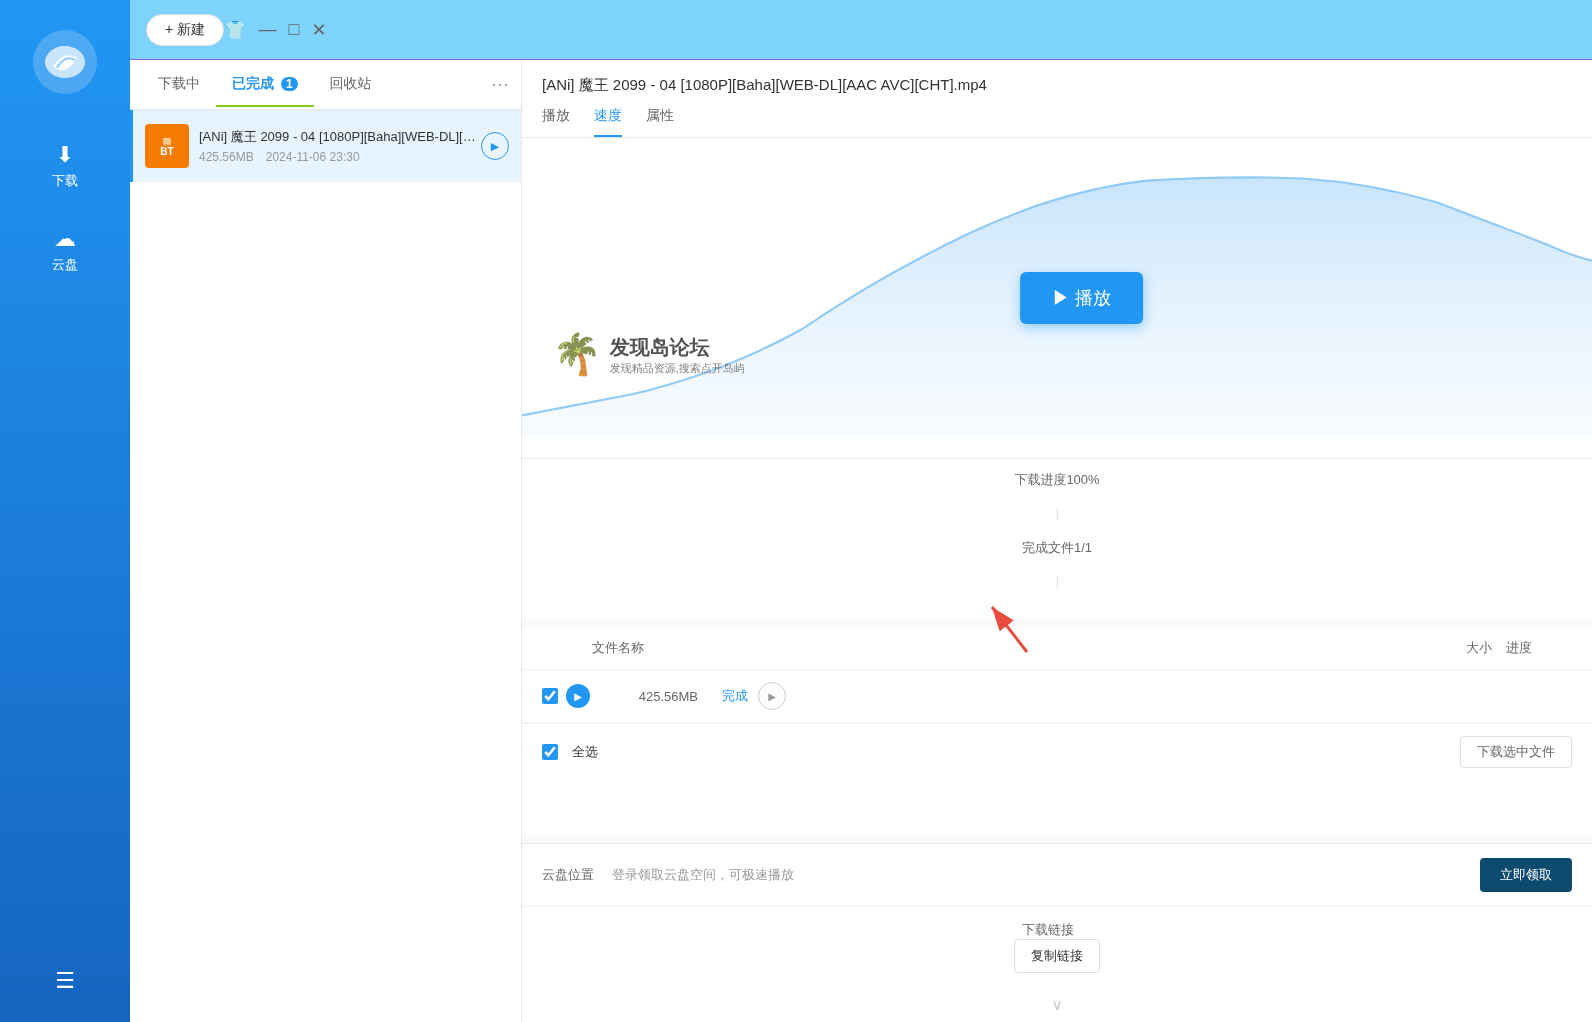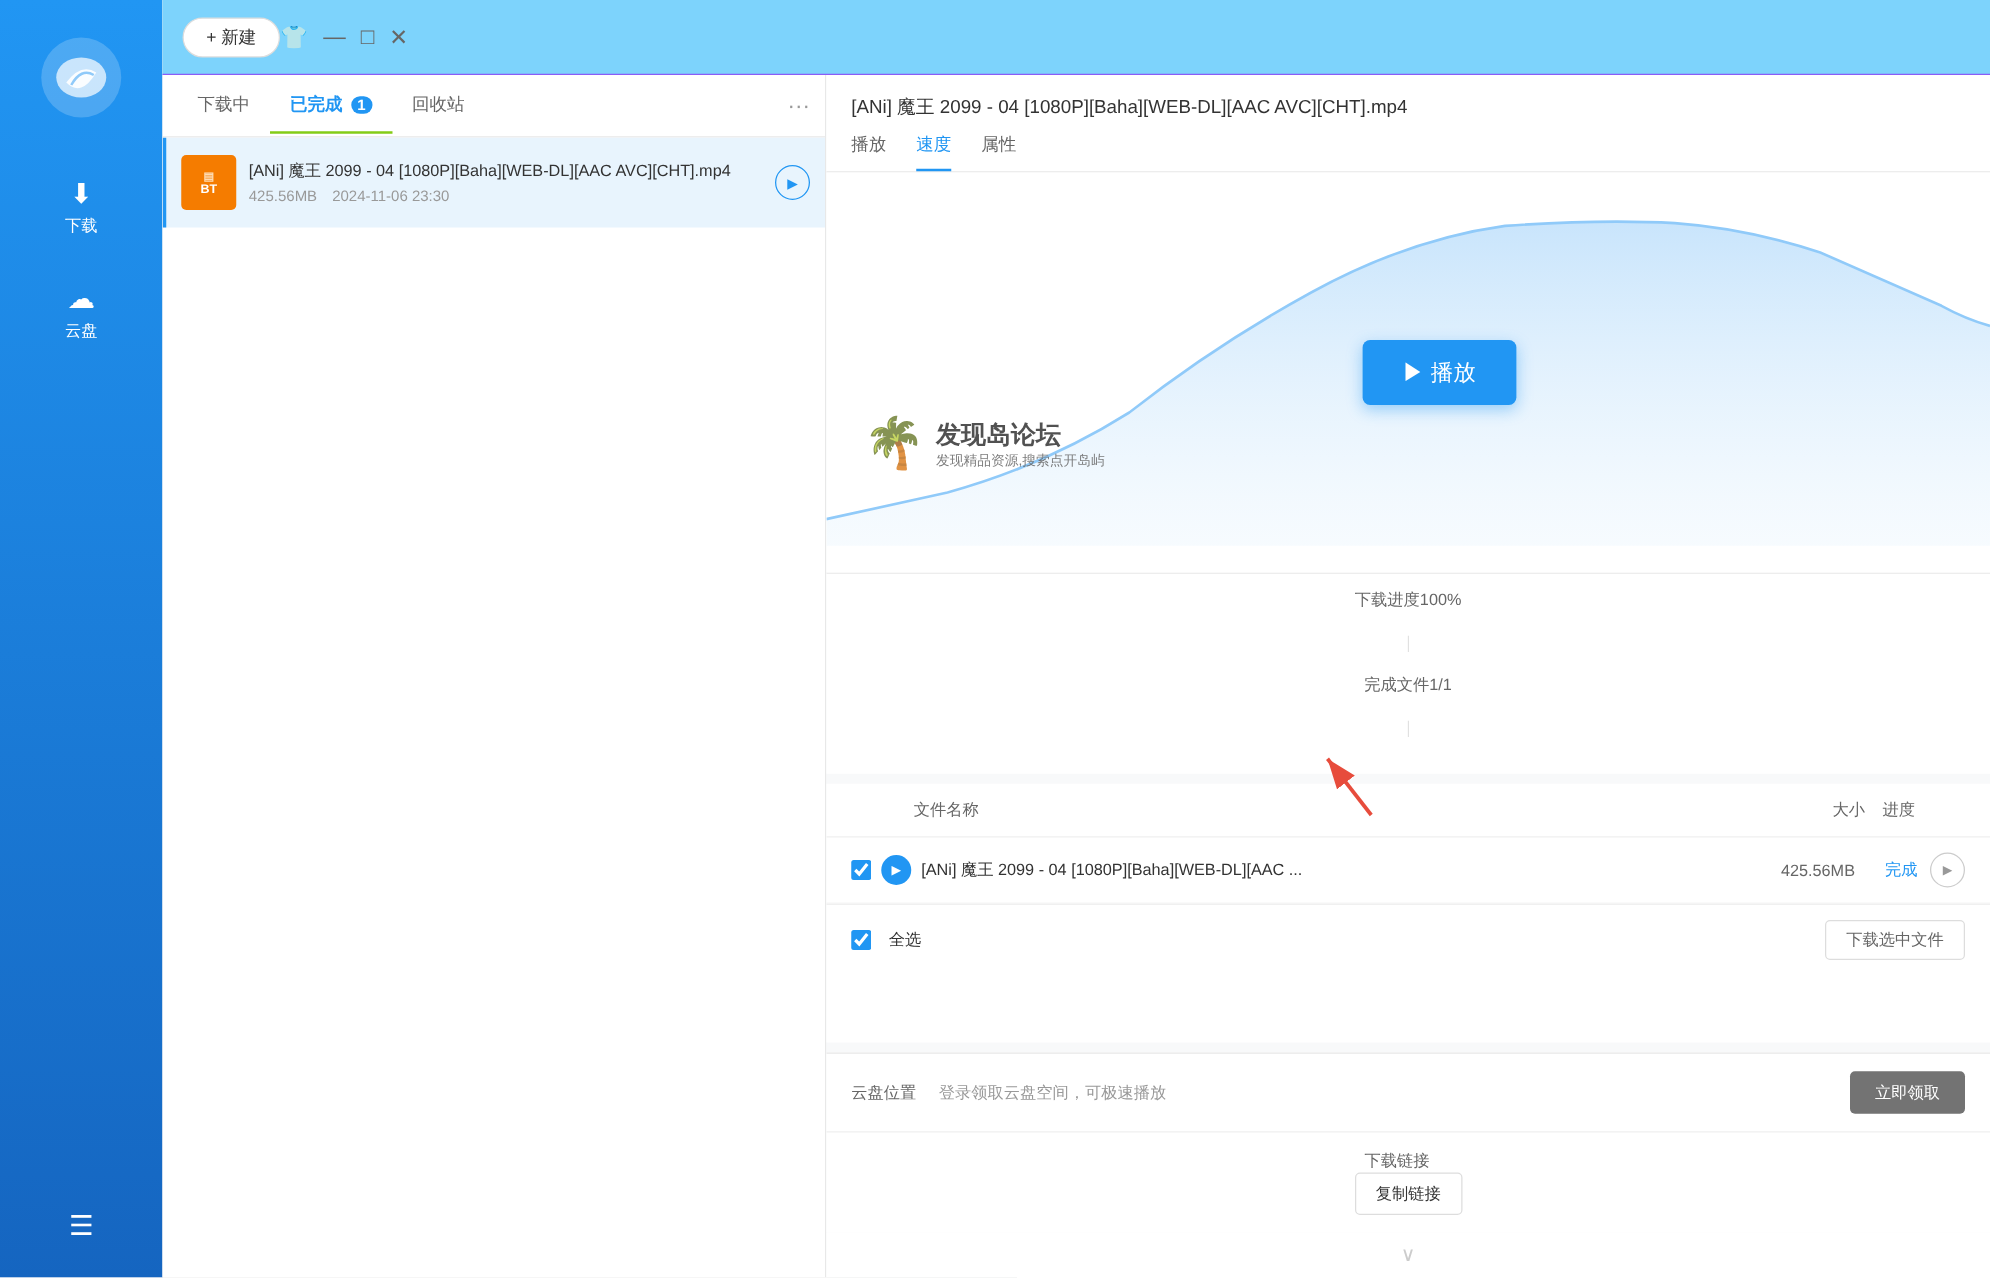--- a/index.html
+++ b/index.html
@@ -125,21 +125,21 @@
 
     
     .content-area {
       display: flex;
       flex: 1;
       overflow: hidden;
     }
 
     
     .download-panel {
-      width: 531px;
+      width: 392px;
       background: white;
       display: flex;
       flex-direction: column;
       border-right: 1px solid #e8e8e8;
       flex-shrink: 0;
     }
 
     .tab-bar {
       display: flex;
       align-items: center;
@@ -509,21 +509,21 @@
     }
 
     .cloud-value {
       font-size: 13px;
       color: #999;
       flex: 1;
       font-family: Liberation Mono, monospace;
     }
 
     .cloud-btn {
-      background: #737373;
+      background: #0c4a6e;
       color: white;
       border: none;
       border-radius: 4px;
       padding: 8px 20px;
       font-size: 13px;
       cursor: pointer;
       margin-left: 29px;
     }
 
     .link-section {
@@ -704,21 +704,20 @@
 
         <div class="file-list-header">
           <div class="col-name" style="padding-left:50px;">文件名称</div>
           <div class="col-size">大小</div>
           <div class="col-progress">进度</div>
         </div>
 
         <div class="file-list-item">
           <input type="checkbox" class="file-checkbox" checked="" style="">
           <div class="file-play-icon">▶</div>
-          <div class="file-item-name">[ANi] 魔王 2099 - 04 [1080P][Baha][WEB-DL][AAC ...</div>
           <div class="file-item-size">425.56MB</div>
           <div class="file-item-status">完成</div>
           <div class="file-item-play">▶</div>
         </div>
 
         <div class="file-list-footer">
           <div class="select-all">
             <input type="checkbox" checked="" class="file-checkbox" style="">
             <span>全选</span>
           </div>

